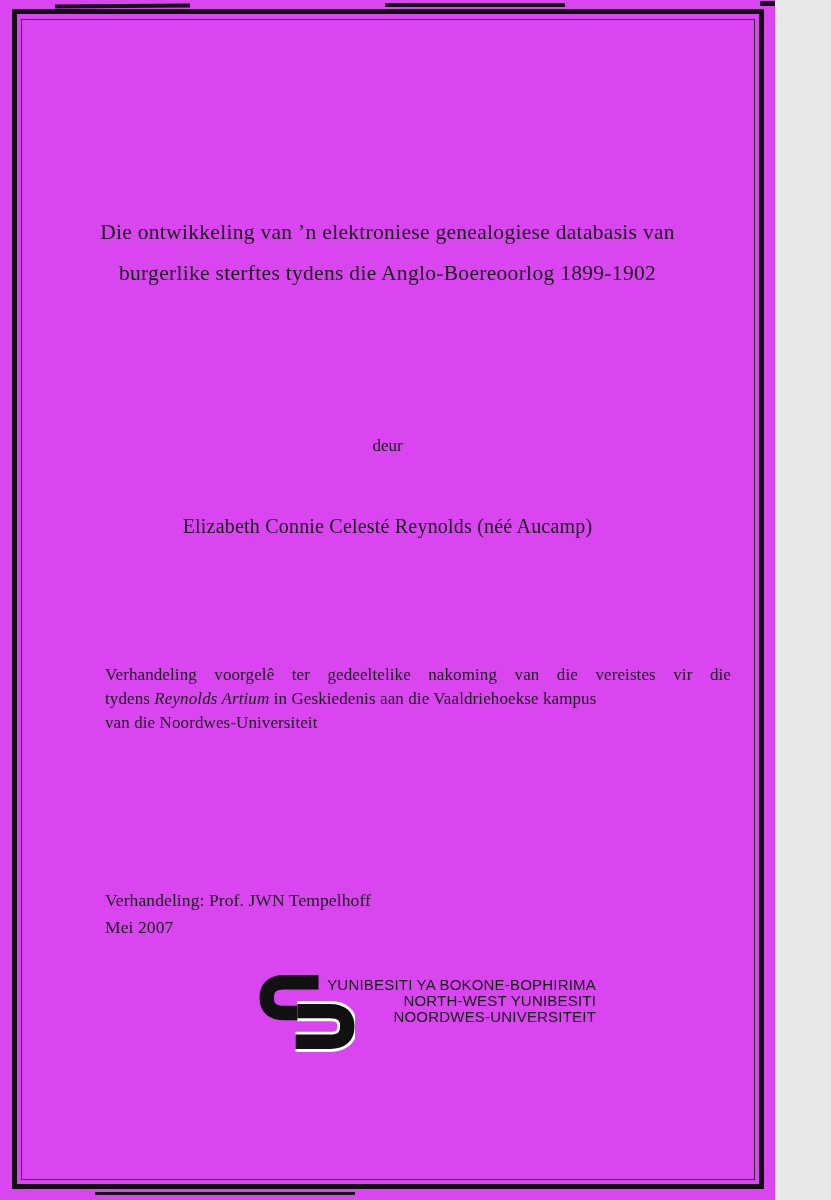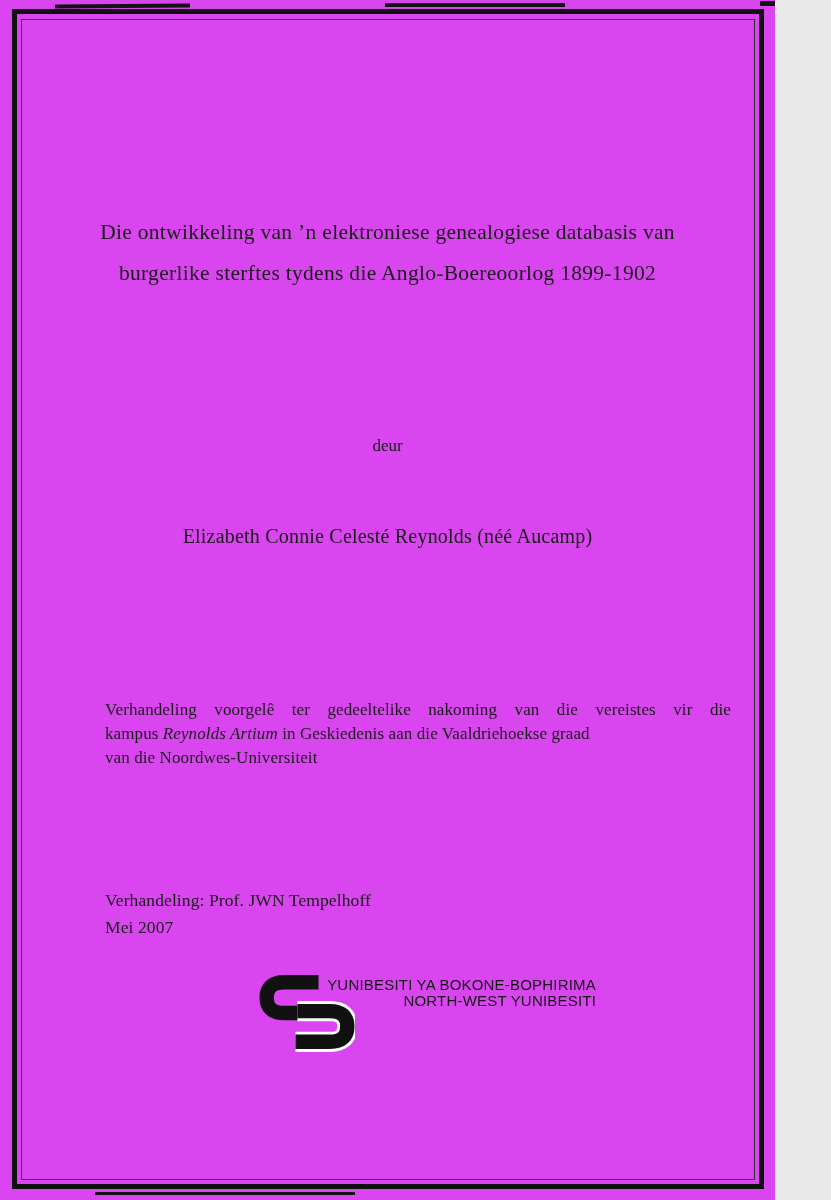--- a/index.html
+++ b/index.html
@@ -31,24 +31,24 @@
     text-align:center;
     font-size:21.5px;line-height:41px;
     letter-spacing:0.3px;
   }
   .byline{
     position:absolute;left:0;right:0;top:436px;
     text-align:center;font-size:17px;
   }
   .author{
     position:absolute;left:0;right:0;top:515px;
-    text-align:center;font-size:20px;letter-spacing:0.2px;margin-top:10px;
+    text-align:center;font-size:20px;letter-spacing:0.2px;
   }
   .statement{
-    position:absolute;left:105px;width:626px;top:698px;
+    position:absolute;left:105px;width:626px;top:663px;
     font-size:17px;line-height:23.8px;letter-spacing:0.1px;
   }
   .statement .just{text-align:justify;text-align-last:justify;}
   .statement em{font-style:italic;}
   .supervisor-block{
     position:absolute;left:105px;top:887px;
     font-size:17.5px;line-height:26.5px;letter-spacing:0.1px;
   }
   .logo-block{
     position:absolute;left:259px;top:973px;width:330px;height:82px;
@@ -79,36 +79,37 @@
     <div>Die ontwikkeling van ’n elektroniese genealogiese databasis van</div>
     <div>burgerlike sterftes tydens die Anglo-Boereoorlog 1899-1902</div>
   </div>
 
   <div class="byline">deur</div>
 
   <div class="author">Elizabeth Connie Celesté Reynolds (néé Aucamp)</div>
 
   <div class="statement">
     <div class="just">Verhandeling voorgelê ter gedeeltelike nakoming van die vereistes vir die</div>
-    <div><span>kampus </span><em>Reynolds Artium</em><span> in Geskiedenis aan die Vaaldriehoekse graad</span></div>
+    <div><span>tydens </span><em>Reynolds Artium</em><span> in Geskiedenis aan die Vaaldriehoekse kampus</span></div>
     <div>van die Noordwes-Universiteit</div>
   </div>
 
   <div class="supervisor-block">
     <div>Verhandeling: Prof. JWN Tempelhoff</div>
     <div>Mei 2007</div>
   </div>
 
   <div class="logo-block">
     <svg class="logo-mark" width="96" height="80" viewBox="0 0 100 82" aria-hidden="true">
 
       <path d="M62 9 H26 Q8 9 8 25 Q8 41 26 41 H55" fill="none" stroke="#111" stroke-width="15"></path>
 
       <path d="M38 71 H74 Q92 71 92 55 Q92 39 74 39 H40" fill="none" stroke="#fcfcfc" stroke-width="21"></path>
       <path d="M38 71 H74 Q92 71 92 55 Q92 39 74 39 H40" fill="none" stroke="#111" stroke-width="15"></path>
     </svg>
     <div class="logo-text">
       <div>YUNIBESITI YA BOKONE-BOPHIRIMA</div>
       <div>NORTH-WEST YUNIBESITI</div>
+      <div>NOORDWES-UNIVERSITEIT</div>
     </div>
   </div>
 
 </div>
 
 </body></html>

